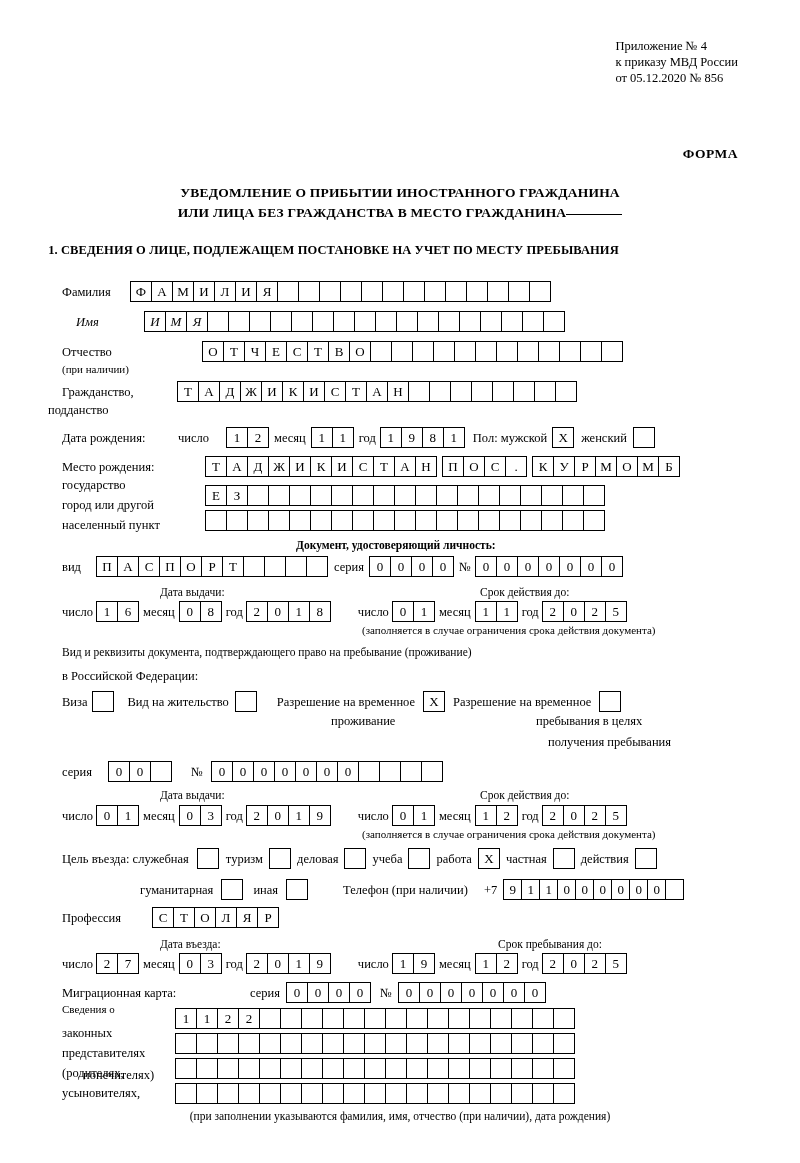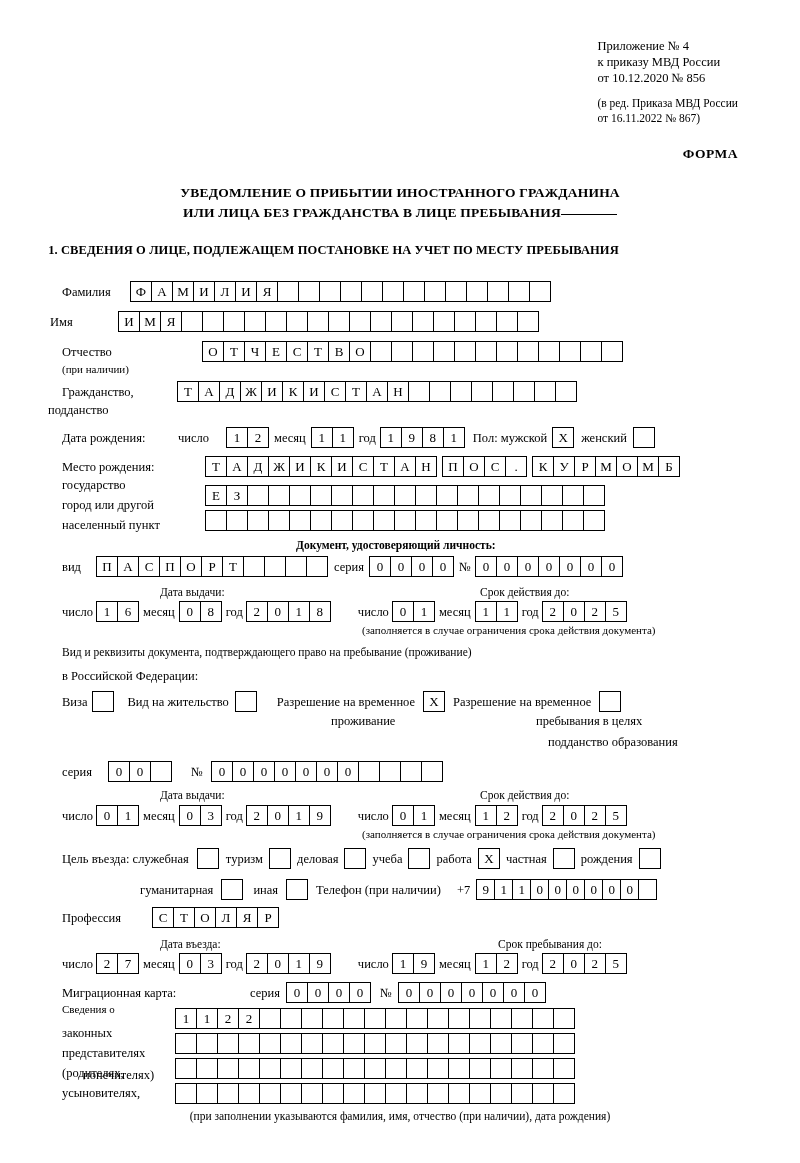--- a/index.html
+++ b/index.html
@@ -128,31 +128,27 @@
   }
 </style>
 </head>
 <body>
 
 <div class="page">
 
   <div class="header-block">
     <div>Приложение № 4</div>
     <div>к приказу МВД России</div>
-    <div>от 10.12.2020 № 856</div>
-    <div class="sub">
-      <div>(в ред. Приказа МВД России</div>
-      <div>от 16.11.2022 № 867)</div>
-    </div>
+    <div>от 05.12.2020 № 856</div>
   </div>
   <div class="forma">ФОРМА</div>
 
   <div class="title">
     <span>УВЕДОМЛЕНИЕ О ПРИБЫТИИ ИНОСТРАННОГО ГРАЖДАНИНА</span><br>
-    <span>ИЛИ ЛИЦА БЕЗ ГРАЖДАНСТВА В ЛИЦЕ ПРЕБЫВАНИЯ</span><span class="ul"></span>
+    <span>ИЛИ ЛИЦА БЕЗ ГРАЖДАНСТВА В МЕСТО ГРАЖДАНИНА</span><span class="ul"></span>
   </div>
   <div class="section-title">1. СВЕДЕНИЯ О ЛИЦЕ, ПОДЛЕЖАЩЕМ ПОСТАНОВКЕ НА УЧЕТ ПО МЕСТУ ПРЕБЫВАНИЯ</div>
 
   <div class="row" style="top:281px; left:62px;">
     <span class="lbl" style="width:68px;">Фамилия</span>
     <span class="boxes" id="surname-boxes">
         <span class="bx">Ф</span>
         <span class="bx">А</span>
         <span class="bx">М</span>
         <span class="bx">И</span>
@@ -168,21 +164,21 @@
         <span class="bx"></span>
         <span class="bx"></span>
         <span class="bx"></span>
         <span class="bx"></span>
         <span class="bx"></span>
         <span class="bx"></span>
         <span class="bx"></span>
       </span>
   </div>
 
-  <div class="row" style="top:311px; left:50px;">
+  <div class="row" style="top:311px; left:76px;font-style:italic;">
     <span class="lbl" style="width:68px;">Имя</span>
     <span class="boxes" id="name-boxes">
         <span class="bx">И</span>
         <span class="bx">М</span>
         <span class="bx">Я</span>
         <span class="bx"></span>
         <span class="bx"></span>
         <span class="bx"></span>
         <span class="bx"></span>
         <span class="bx"></span>
@@ -448,21 +444,21 @@
     <span class="chk" id="visa-chk" style="margin-left:4px;"></span>
     <span class="lbl" style="margin-left:14px;">Вид на жительство</span>
     <span class="chk" id="residence-chk" style="margin-left:6px;"></span>
     <span class="lbl" style="margin-left:20px;">Разрешение на временное</span>
     <span class="chk" id="temp-res-chk" style="margin-left:8px;">X</span>
     <span class="lbl" style="margin-left:8px;">Разрешение на временное</span>
     <span class="chk" id="edu-res-chk" style="margin-left:8px;"></span>
   </div>
   <div class="note" style="top:714px; left:331px; font-size:12.5px;">проживание</div>
   <div class="note" style="top:714px; left:536px; font-size:12.5px;">пребывания в целях</div>
-  <div class="note" style="top:735px; left:548px; font-size:12.5px;">подданство образования</div>
+  <div class="note" style="top:735px; left:548px; font-size:12.5px;">получения пребывания</div>
 
   <div class="row" style="top:761px; left:62px;">
     <span class="lbl" style="width:46px;">серия</span>
     <span class="boxes" id="stay-series">
         <span class="bx">0</span>
         <span class="bx">0</span>
         <span class="bx"></span>
       </span>
     <span class="lbl" style="margin-left:20px;">№</span>
     <span class="boxes" id="stay-number" style="margin-left:8px;">
@@ -528,30 +524,30 @@
     <span class="lbl" style="margin-left:7px;">туризм</span>
     <span class="chk" id="p-tourism" style="margin-left:6px;"></span>
     <span class="lbl" style="margin-left:6px;">деловая</span>
     <span class="chk" id="p-business" style="margin-left:6px;"></span>
     <span class="lbl" style="margin-left:6px;">учеба</span>
     <span class="chk" id="p-study" style="margin-left:6px;"></span>
     <span class="lbl" style="margin-left:6px;">работа</span>
     <span class="chk" id="p-work" style="margin-left:6px;">X</span>
     <span class="lbl" style="margin-left:6px;">частная</span>
     <span class="chk" id="p-private" style="margin-left:6px;"></span>
-    <span class="lbl" style="margin-left:6px;">рождения</span>
+    <span class="lbl" style="margin-left:6px;">действия</span>
     <span class="chk" id="p-transit" style="margin-left:6px;"></span>
   </div>
 
   <div class="row" style="top:879px; left:140px;">
     <span class="lbl">гуманитарная</span>
     <span class="chk" id="p-human" style="margin-left:8px;"></span>
     <span class="lbl" style="margin-left:10px;">иная</span>
     <span class="chk" id="p-other" style="margin-left:8px;"></span>
-    <span class="lbl" style="margin-left:8px;">Телефон (при наличии)</span>
+    <span class="lbl" style="margin-left:35px;">Телефон (при наличии)</span>
     <span class="lbl" style="margin-left:16px;">+7</span>
     <span class="boxes" id="phone-boxes" style="margin-left:6px;">
         <span class="bx w18">9</span>
         <span class="bx w18">1</span>
         <span class="bx w18">1</span>
         <span class="bx w18">0</span>
         <span class="bx w18">0</span>
         <span class="bx w18">0</span>
         <span class="bx w18">0</span>
         <span class="bx w18">0</span>

